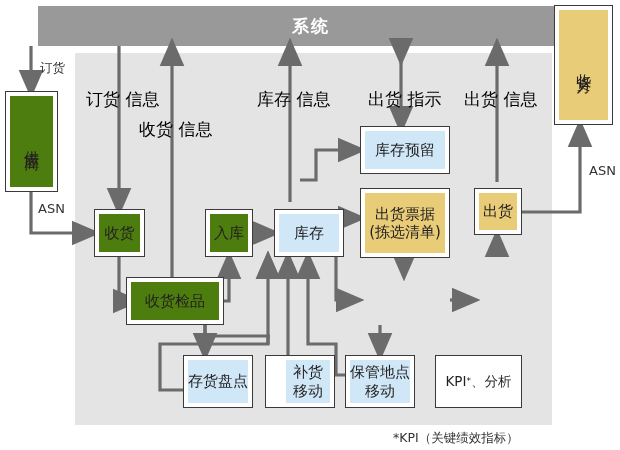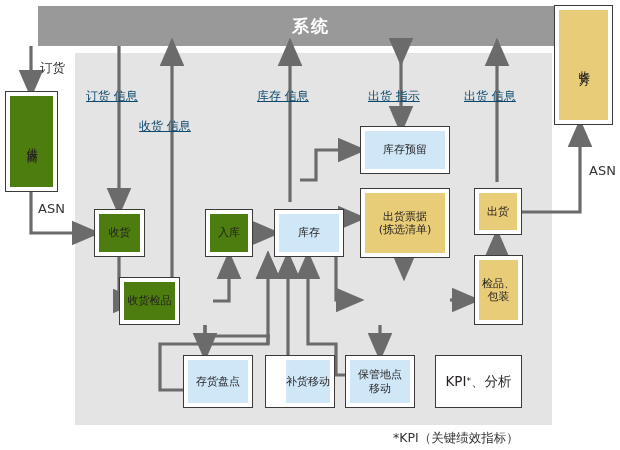--- a/index.html
+++ b/index.html
@@ -13,28 +13,28 @@
 
   
   .sysbar{background:#999999;color:#ffffff;display:flex;align-items:center;
           justify-content:center;font-size:17px;font-weight:bold;letter-spacing:2px;}
 
   
   .node{background:#ffffff;border:1.6px solid #3a3a3a;box-sizing:border-box;
         display:flex;align-items:center;justify-content:center;padding:4px;}
   .node .fill{width:100%;height:100%;display:flex;align-items:center;
               justify-content:center;text-align:center;line-height:1.22;
-              font-size:11px;color:#231f20;white-space:pre-line;}
+              font-size:15px;color:#231f20;white-space:pre-line;}
   .green .fill{background:#4d7c0f;}
   .blue  .fill{background:#cfe7f7;}
   .gold  .fill{background:#e8cc77;}
   .plain .fill{background:#ffffff;}
   .vert .fill{writing-mode:vertical-rl;text-orientation:upright;letter-spacing:2px;}
 
-  .lbl{color:#0c4a6e;font-size:12px;white-space:nowrap;text-decoration:underline;}
+  .lbl{color:#000000;font-size:17px;white-space:nowrap;}
   .lbl-dark{color:#333333;font-size:12.5px;white-space:nowrap;}
   .caption{color:#333333;font-size:12.5px;white-space:nowrap;}
   .sup{font-size:9px;vertical-align:super;}
   svg{position:absolute;left:0;top:0;overflow:visible;}
 </style>
 </head>
 <body>
 
 <div id="canvas">
 
@@ -107,21 +107,21 @@
   </div>
 
   <div class="abs node gold vert" style="left:554px;top:5px;width:59px;height:120px;">
     <span class="fill">收货方</span>
   </div>
 
   <div class="abs node green" style="left:94px;top:209px;width:51px;height:48px;">
     <span class="fill">收货</span>
   </div>
 
-  <div class="abs node green" style="left:119px;top:277px;width:61px;height:48px;">
+  <div class="abs node green" style="left:126px;top:277px;width:98px;height:48px;">
     <span class="fill">收货检品</span>
   </div>
 
   <div class="abs node green" style="left:205px;top:209px;width:48px;height:48px;">
     <span class="fill">入库</span>
   </div>
 
   <div class="abs node blue" style="left:274px;top:209px;width:70px;height:48px;">
     <span class="fill">库存</span>
   </div>
@@ -133,24 +133,20 @@
   <div class="abs node gold" style="left:360px;top:188px;width:90px;height:70px;">
     <span class="fill">出货票据
 (拣选清单)</span>
   </div>
 
 
   <div class="abs node gold" style="left:474px;top:188px;width:48px;height:47px;">
     <span class="fill">出货</span>
   </div>
 
-  <div class="abs node gold" style="left:474px;top:255px;width:49px;height:70px;">
-    <span class="fill">检品、
-包装</span>
-  </div>
 
   <div class="abs node blue" style="left:183px;top:355px;width:70px;height:53px;">
     <span class="fill">存货盘点</span>
   </div>
 
   <div class="abs node blue" style="left:265px;top:355px;width:70px;height:53px;padding-left:20px;">
     <span class="fill">补货移动</span>
   </div>
 
   <div class="abs node plain" style="left:435px;top:355px;width:87px;height:53px;">

